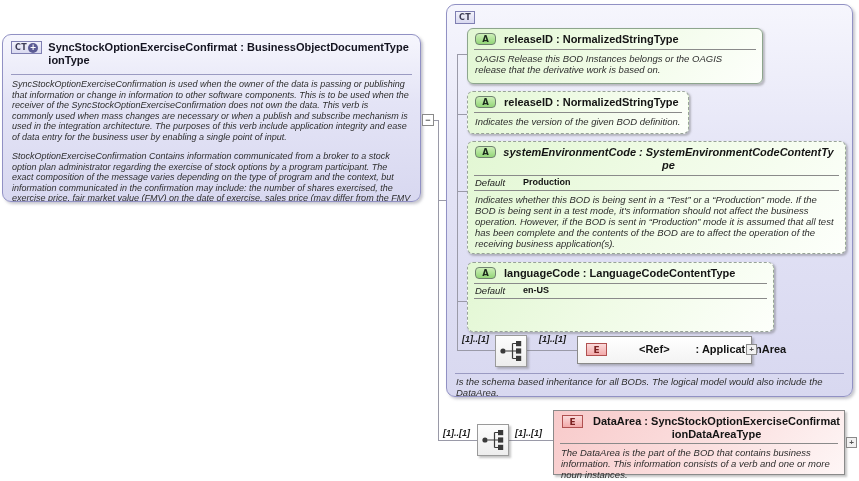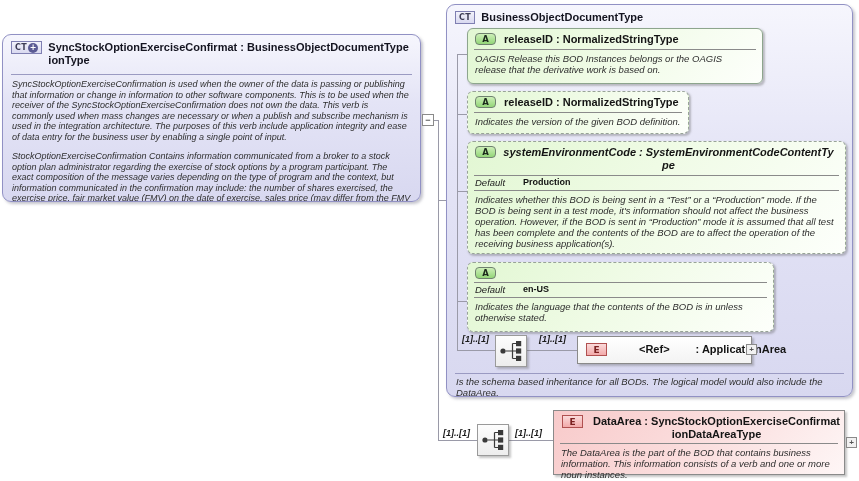--- a/index.html
+++ b/index.html
@@ -151,21 +151,20 @@
       <p>SyncStockOptionExerciseConfirmation is used when the owner of the data is passing or publishing that information or change in information to other software components. This is to be used when the receiver of the SyncStockOptionExerciseConfirmation does not own the data. This verb is commonly used when mass changes are necessary or when a publish and subscribe mechanism is used in the integration architecture. The purposes of this verb include application integrity and ease of data entry for the business user by enabling a single point of input.</p>
       <p>StockOptionExerciseConfirmation  Contains information communicated from a broker to a stock option plan administrator regarding the exercise of stock options by a program participant. The exact composition of the message varies depending on the type of program and the context, but information communicated in the confirmation may include: the number of shares exercised, the exercise price, fair market value (FMV) on the date of exercise, sales price (may differ from the FMV</p>
     </div>
   </div>
 
   <div class="typebox" style="left:446px; top:4px; width:407px; height:393px;">
     <div class="tb-head">
       <span class="ct-badge">
         <span>CT</span>
       </span>
-      <div class="tb-title">BusinessObjectDocumentType</div>
     </div>
 
     <div class="vl" style="left:10px; top:49px; height:297px;"></div>
     <div class="hl" style="left:11px; top:49px;  width:9px;"></div>
     <div class="hl" style="left:11px; top:109px; width:9px;"></div>
     <div class="hl" style="left:11px; top:186px; width:9px;"></div>
     <div class="hl" style="left:11px; top:296px; width:9px;"></div>
     <div class="hl" style="left:11px; top:345px; width:37px;"></div>
 
     <div class="attr solid" style="left:20px; top:23px; width:296px; height:56px;">
@@ -199,28 +198,28 @@
         <span class="def-label">Default</span>
         <span class="def-value">Production</span>
       </div>
       <div class="attr-sep"></div>
       <div class="attr-note">Indicates whether this BOD is being sent in a “Test” or a “Production” mode. If the BOD is being sent in a test mode, it's information should not affect the business operation. However, if the BOD is sent in “Production” mode it is assumed that all test has been complete and the contents of the BOD are to affect the operation of the receiving business application(s).</div>
     </div>
 
     <div class="attr dashed" style="left:20px; top:257px; width:307px; height:70px;">
       <div class="attr-head">
         <span class="a-badge">A</span>
+        <span class="attr-title">languageCode : LanguageCodeContentType</span>
       </div>
       <div class="attr-sep"></div>
       <div class="def-row">
         <span class="def-label">Default</span>
         <span class="def-value">en-US</span>
       </div>
       <div class="attr-sep"></div>
-      <div class="attr-note">Indicates the language that the contents of the BOD is in unless otherwise stated.</div>
     </div>
 
     <div class="card" style="left:15px; top:329px;">[1]..[1]</div>
     <div class="seq" style="left:48px; top:330px;">
       <svg width="30" height="30" viewBox="0 0 30 30">
         <circle cx="7" cy="15" r="2.6" fill="#3a3a3a"></circle>
         <path d="M9.5 15 H16.5 M16.5 7.5 V22.5 M16.5 7.5 H20 M16.5 15 H20 M16.5 22.5 H20" stroke="#3a3a3a" stroke-width="1.2" fill="none"></path>
         <rect x="20" y="5" width="5.2" height="5.2" fill="#3a3a3a"></rect>
         <rect x="20" y="12.4" width="5.2" height="5.2" fill="#3a3a3a"></rect>
         <rect x="20" y="19.8" width="5.2" height="5.2" fill="#3a3a3a"></rect>

